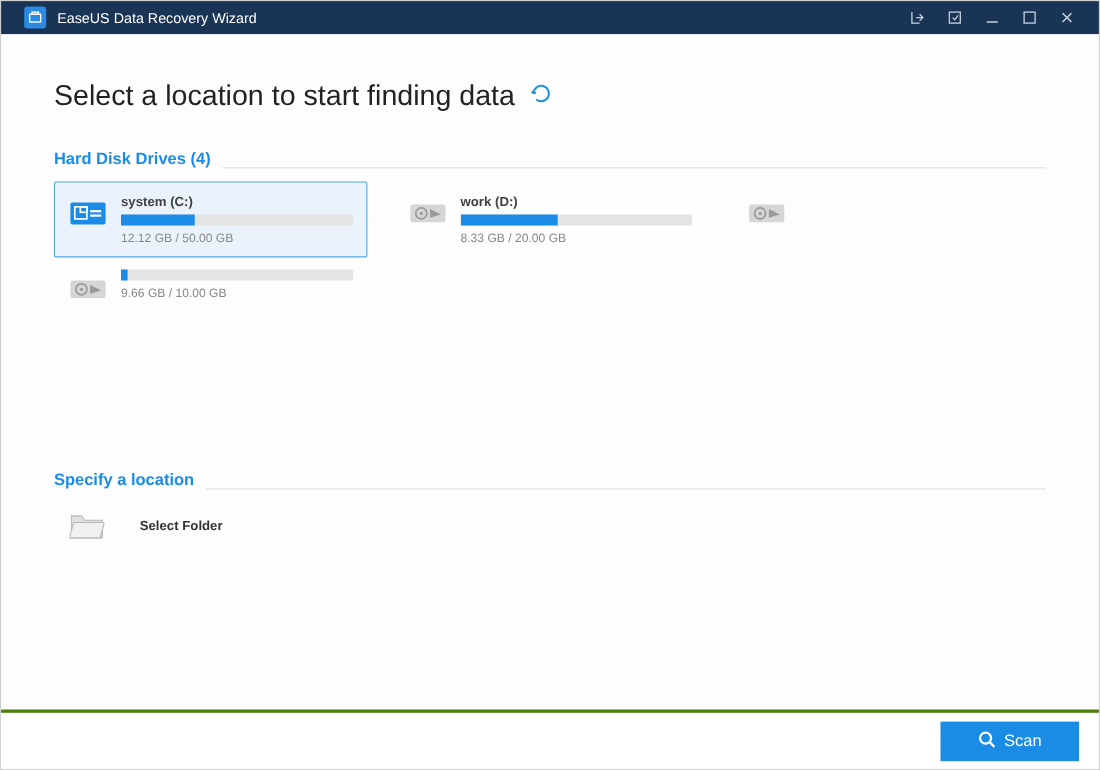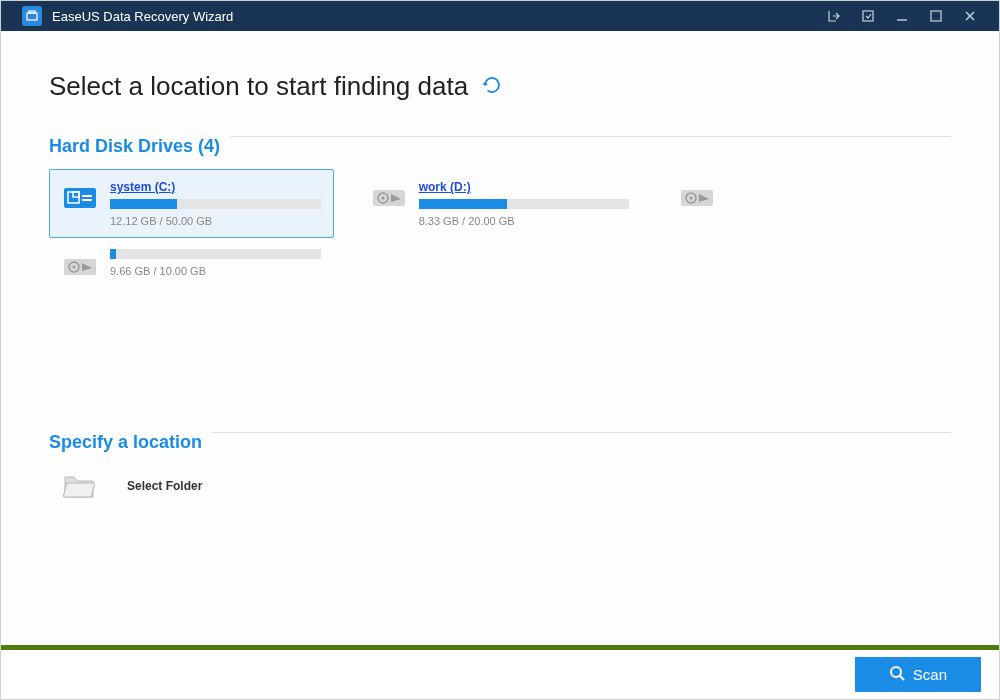--- a/index.html
+++ b/index.html
@@ -21,39 +21,39 @@
       margin-right: 10px;
     }
     .titlebar .title { font-size: 13px; flex: 1; }
     .titlebar .win-controls { display: flex; gap: 18px; }
     .titlebar .win-btn { width: 16px; height: 16px; display:flex; align-items:center; justify-content:center; cursor:pointer; color:#c6d2de; }
     
     .content { padding: 40px 48px 0 48px; }
     .heading { font-size: 26px; font-weight: 300; color: #222; display:flex; align-items:center; gap:14px; }
     .refresh-icon { color:#1a8ce6; }
     
-    .section-title { font-size: 18px; color:#1a8ce6; font-weight:600; margin-top:34px; margin-bottom:12px; display:flex; align-items:flex-start; gap:10px;}
+    .section-title { font-size: 15px; color:#1a8ce6; font-weight:600; margin-top:34px; margin-bottom:12px; display:flex; align-items:flex-end; gap:10px;}
     .section-title .hr { flex:1; height:1px; background:#e2e2e2; }
     
     .drives-grid { display:grid; grid-template-columns: repeat(3, 1fr); gap: 0px 24px; }
     .drive-card { display:flex; padding:10px 12px; border-radius:2px; gap:12px; cursor:pointer; border:1px solid transparent; }
     .drive-card.selected { border:1px solid #4ca7ed; background:#eaf3fb; }
     .drive-icon { width:36px; height:30px; flex-shrink:0; display:flex; align-items:flex-start; justify-content:center; margin-top:2px;}
     .drive-info { flex:1; }
-    .drive-name { font-size:12px; font-weight:700; color:#1d4ed8; margin-bottom:5px;text-decoration:underline; }
+    .drive-name { font-size:12px; font-weight:700; color:#404040; margin-bottom:5px; }
     .drive-bar { width:100%; height:10px; background:#e4e4e4; position:relative; margin-bottom:6px; }
     .drive-bar-fill { height:100%; background:#1a8ce6; }
     .drive-stats { font-size:11px; color:#888; }
     
     .specify-section { margin-top:140px; }
     .folder-row { display:flex; align-items:center; gap:32px; padding:8px 14px; cursor:pointer; }
     .folder-icon { width:32px; height:26px; }
     .folder-label { font-size:12px; font-weight:700; color:#333; }
     
-    .footer { position:absolute; bottom:0; left:0; right:0; height:54px; border-top:5px solid #4d7c0f; display:flex; justify-content:flex-end; align-items:center; padding:0 18px 0 0; background:#fff;}
+    .footer { position:absolute; bottom:0; left:0; right:0; height:54px; border-top:3px solid #4d7c0f; display:flex; justify-content:flex-end; align-items:center; padding:0 18px 0 0; background:#fff;}
     .scan-btn { background:#1a8ce6; color:#fff; font-size:15px; padding:8px 34px; border:none; cursor:pointer; display:flex; align-items:center; gap:8px; }
   </style>
 </head>
 <body>
 
 <div class="titlebar">
   <div class="logo">
     <svg width="12" height="12" viewBox="0 0 12 12">
         <rect x="1" y="3" width="10" height="7" fill="none" stroke="#fff" stroke-width="1.2"></rect>
         <rect x="3" y="1" width="6" height="2" fill="none" stroke="#fff" stroke-width="1.2"></rect>

